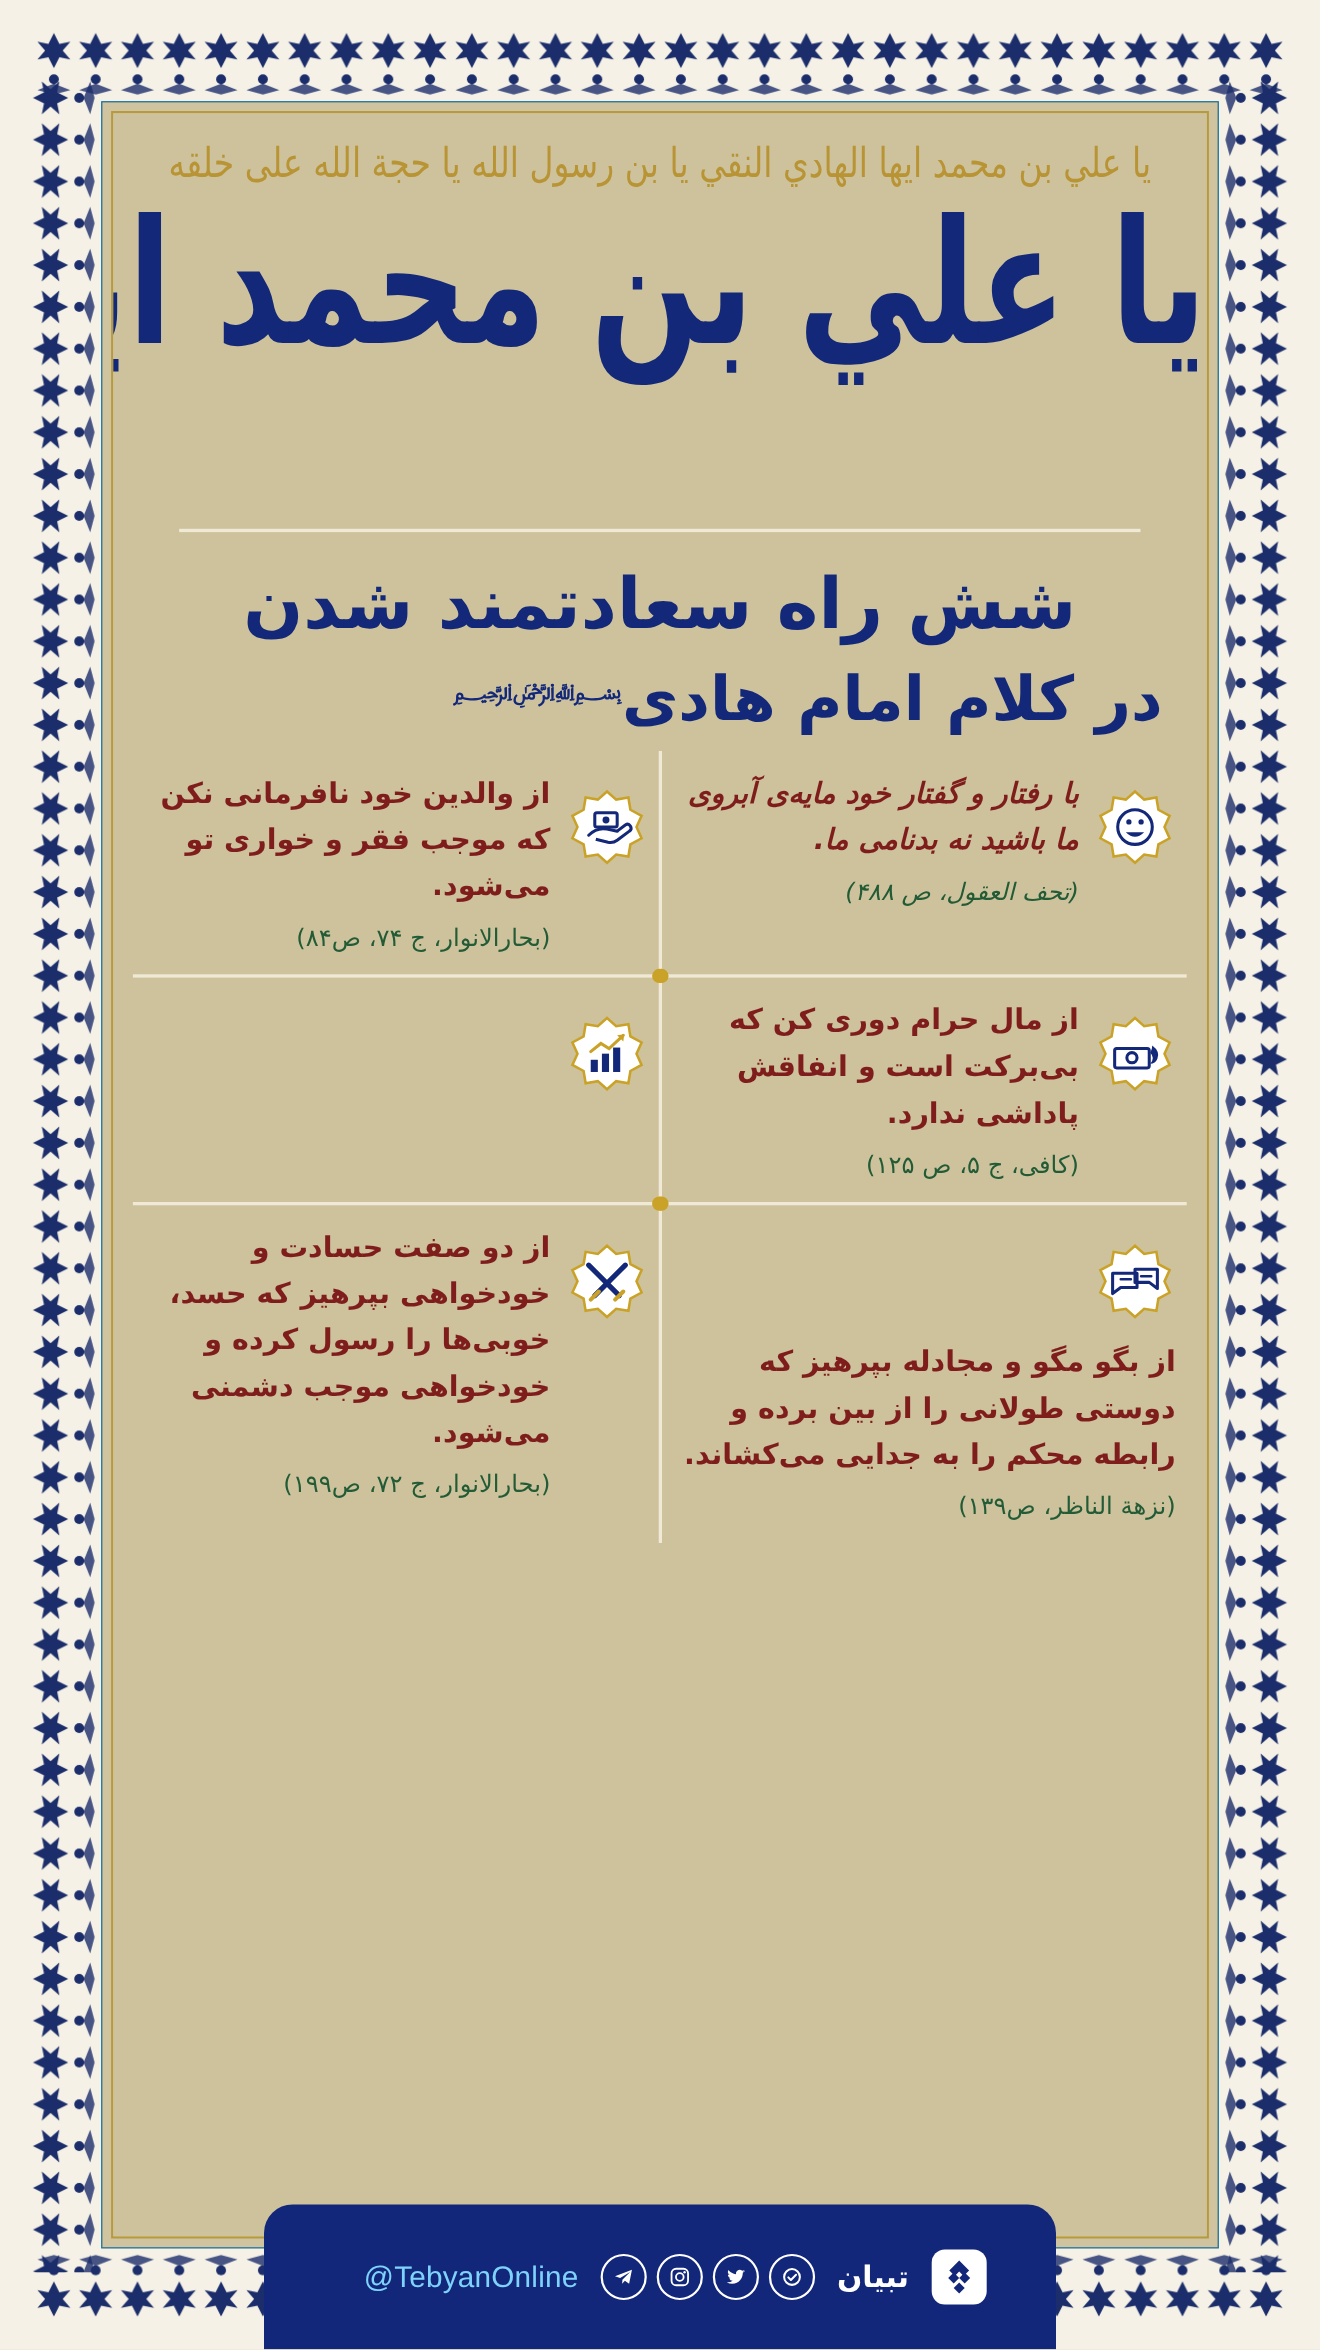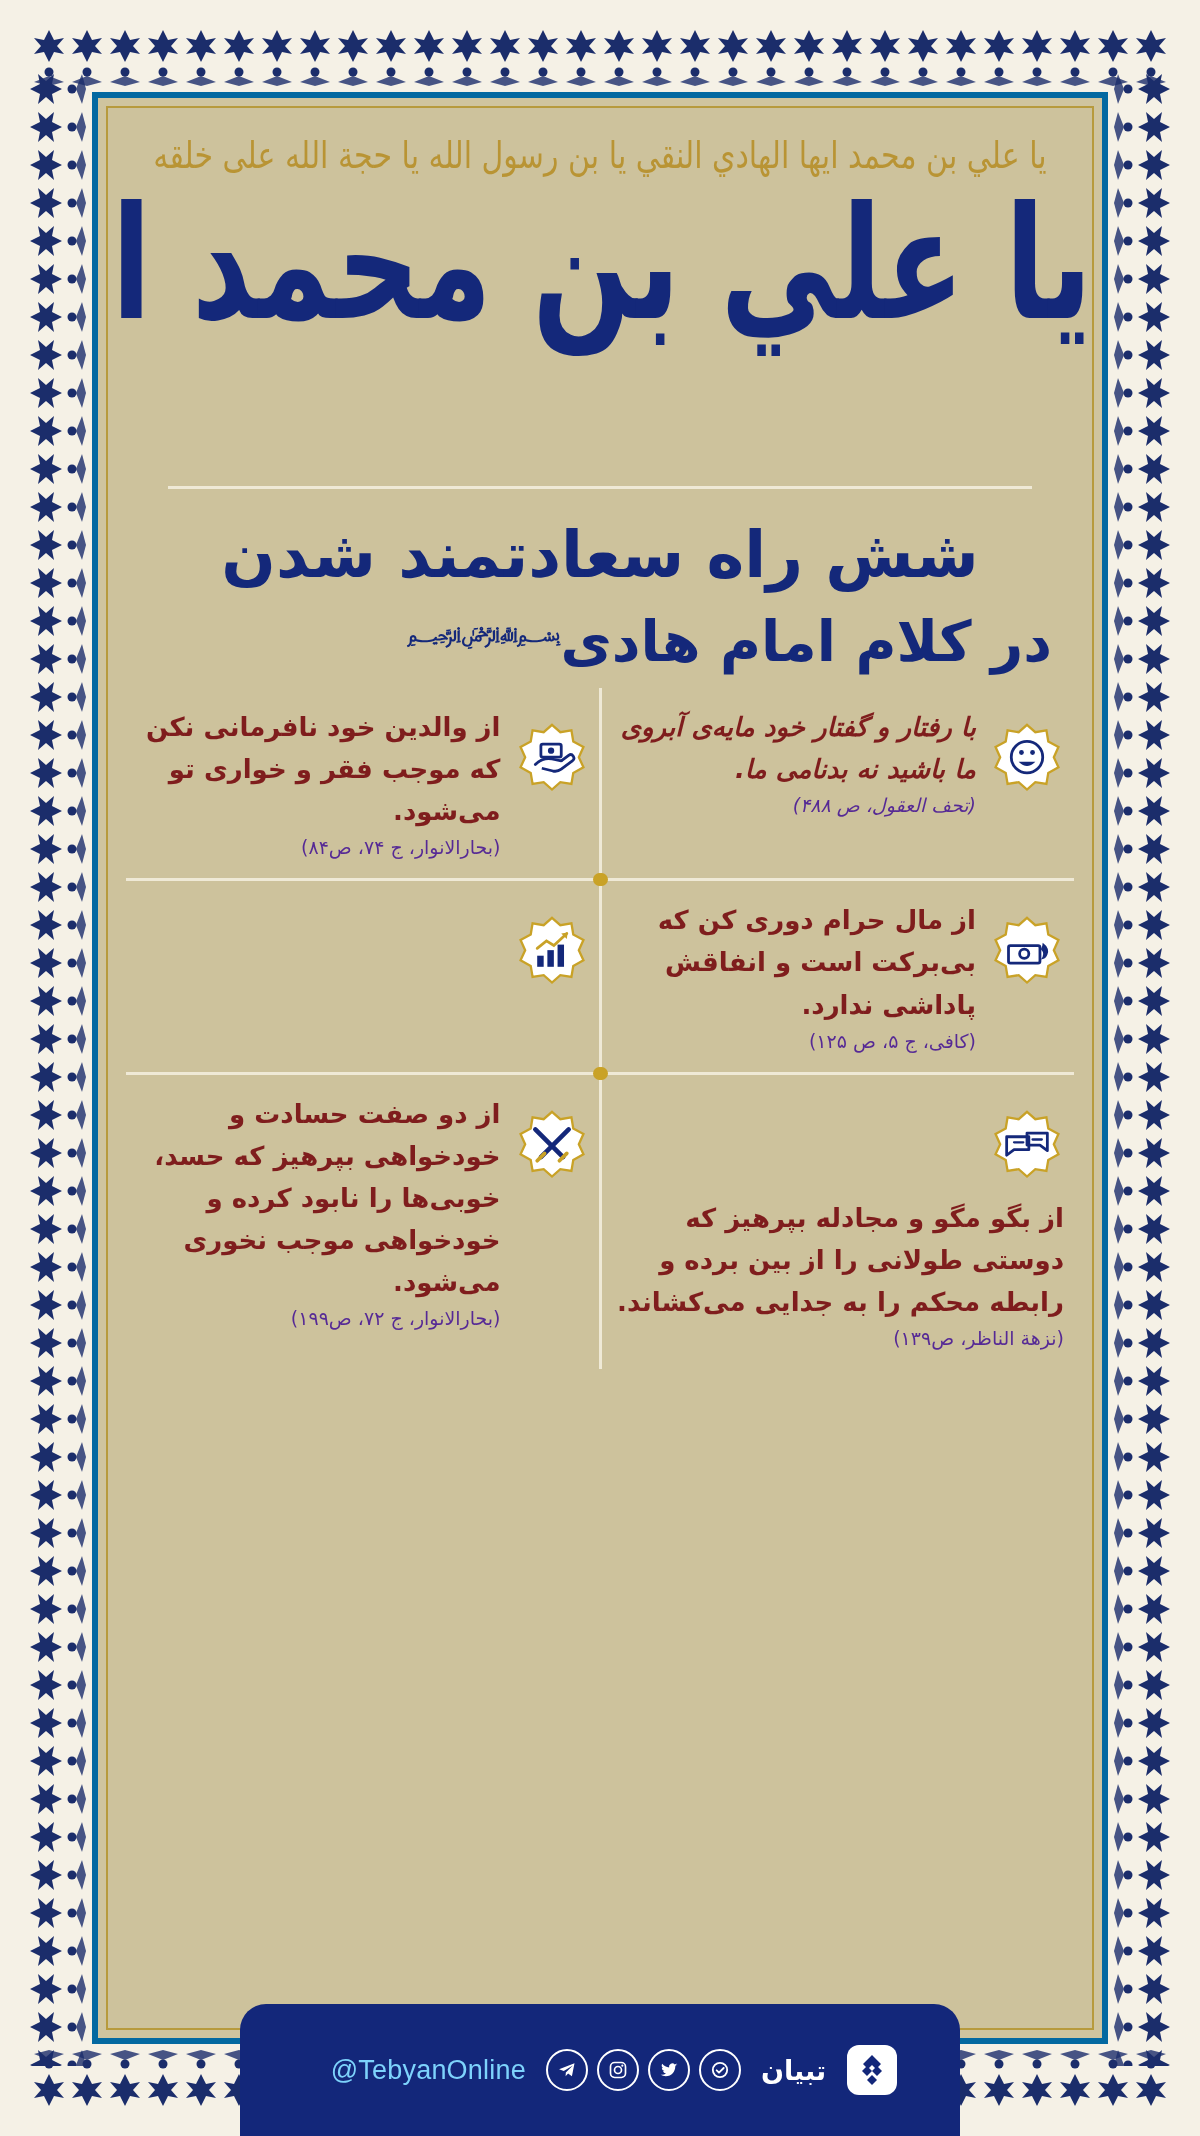--- a/index.html
+++ b/index.html
@@ -32,21 +32,21 @@
   .orn-bottom { bottom: 26px; left: 30px;  right: 30px; height: 62px; }
   .orn-left   { top: 70px;  bottom: 70px; left: 26px;  width: 62px; }
   .orn-right  { top: 70px;  bottom: 70px; right: 26px; width: 62px; }
 
   .orn-band svg { display:block; width:100%; height:100%; }
 
   
   .gold-frame {
     position: absolute;
     top: 92px; left: 92px; right: 92px; bottom: 92px;
-    border: 6px solid #0369a1;
+    border: 1px solid #0369a1;
     background: #cfc49f;
     box-shadow: inset 0 0 0 8px #cfc49f, inset 0 0 0 10px #b79a3d;
   }
   .inner-bg {
     position: absolute;
     inset: 10px;
     background: #cdc29c;
     overflow: hidden;
   }
 
@@ -168,24 +168,24 @@
   .tip .txt p {
     margin: 0;
     font-family: "DejaVu Sans", sans-serif;
     font-weight: bold;
     font-size: 26px;
     line-height: 1.62;
     color: #7f1d1d;
     letter-spacing: -1px;
   }
   .tip .src {
-    margin-top: 4px;
-    font-family: "DejaVu Sans", sans-serif;
-    font-size: 19px;
-    color: #4c1d95;
+    margin-top: 14px;
+    font-family: "DejaVu Sans", sans-serif;
+    font-size: 22px;
+    color: #14532d;
     opacity: .92;
     letter-spacing: -.5px;
   }
 
   
   .footer {
     position: absolute;
     left: 240px; right: 240px;
     bottom: 0;
     height: 132px;
@@ -397,21 +397,21 @@
         <div class="tip" style="grid-column:3;grid-row:5;">
           <div class="badge">
             <svg viewBox="0 0 80 80">
               <path d="M40 3 L49 11 L61 9 L63 21 L74 27 L69 38 L74 49 L63 55 L61 67 L49 65 L40 73 L31 65 L19 67 L17 55 L6 49 L11 38 L6 27 L17 21 L19 9 L31 11 Z" fill="#fff" stroke="#c9a227" stroke-width="2.5"></path>
               <path d="M22 22 L52 52" stroke="#14287a" stroke-width="5" stroke-linecap="round"></path>
               <path d="M58 22 L28 52" stroke="#14287a" stroke-width="5" stroke-linecap="round"></path>
               <path d="M48 56 l8 -8 M24 56 l8 -8" stroke="#c9a227" stroke-width="4" stroke-linecap="round"></path>
             </svg>
           </div>
           <div class="txt">
-            <p>از دو صفت حسادت و خودخواهی بپرهیز که حسد، خوبی‌ها را نابود کرده و خودخواهی موجب نخوری می‌شود.</p>
+            <p>از دو صفت حسادت و خودخواهی بپرهیز که حسد، خوبی‌ها را رسول کرده و خودخواهی موجب دشمنی می‌شود.</p>
             <div class="src">(بحارالانوار، ج ۷۲، ص۱۹۹)</div>
           </div>
         </div>
 
       </div>
     </div>
   </div>
 
   <div class="footer">
     <div class="brand">

